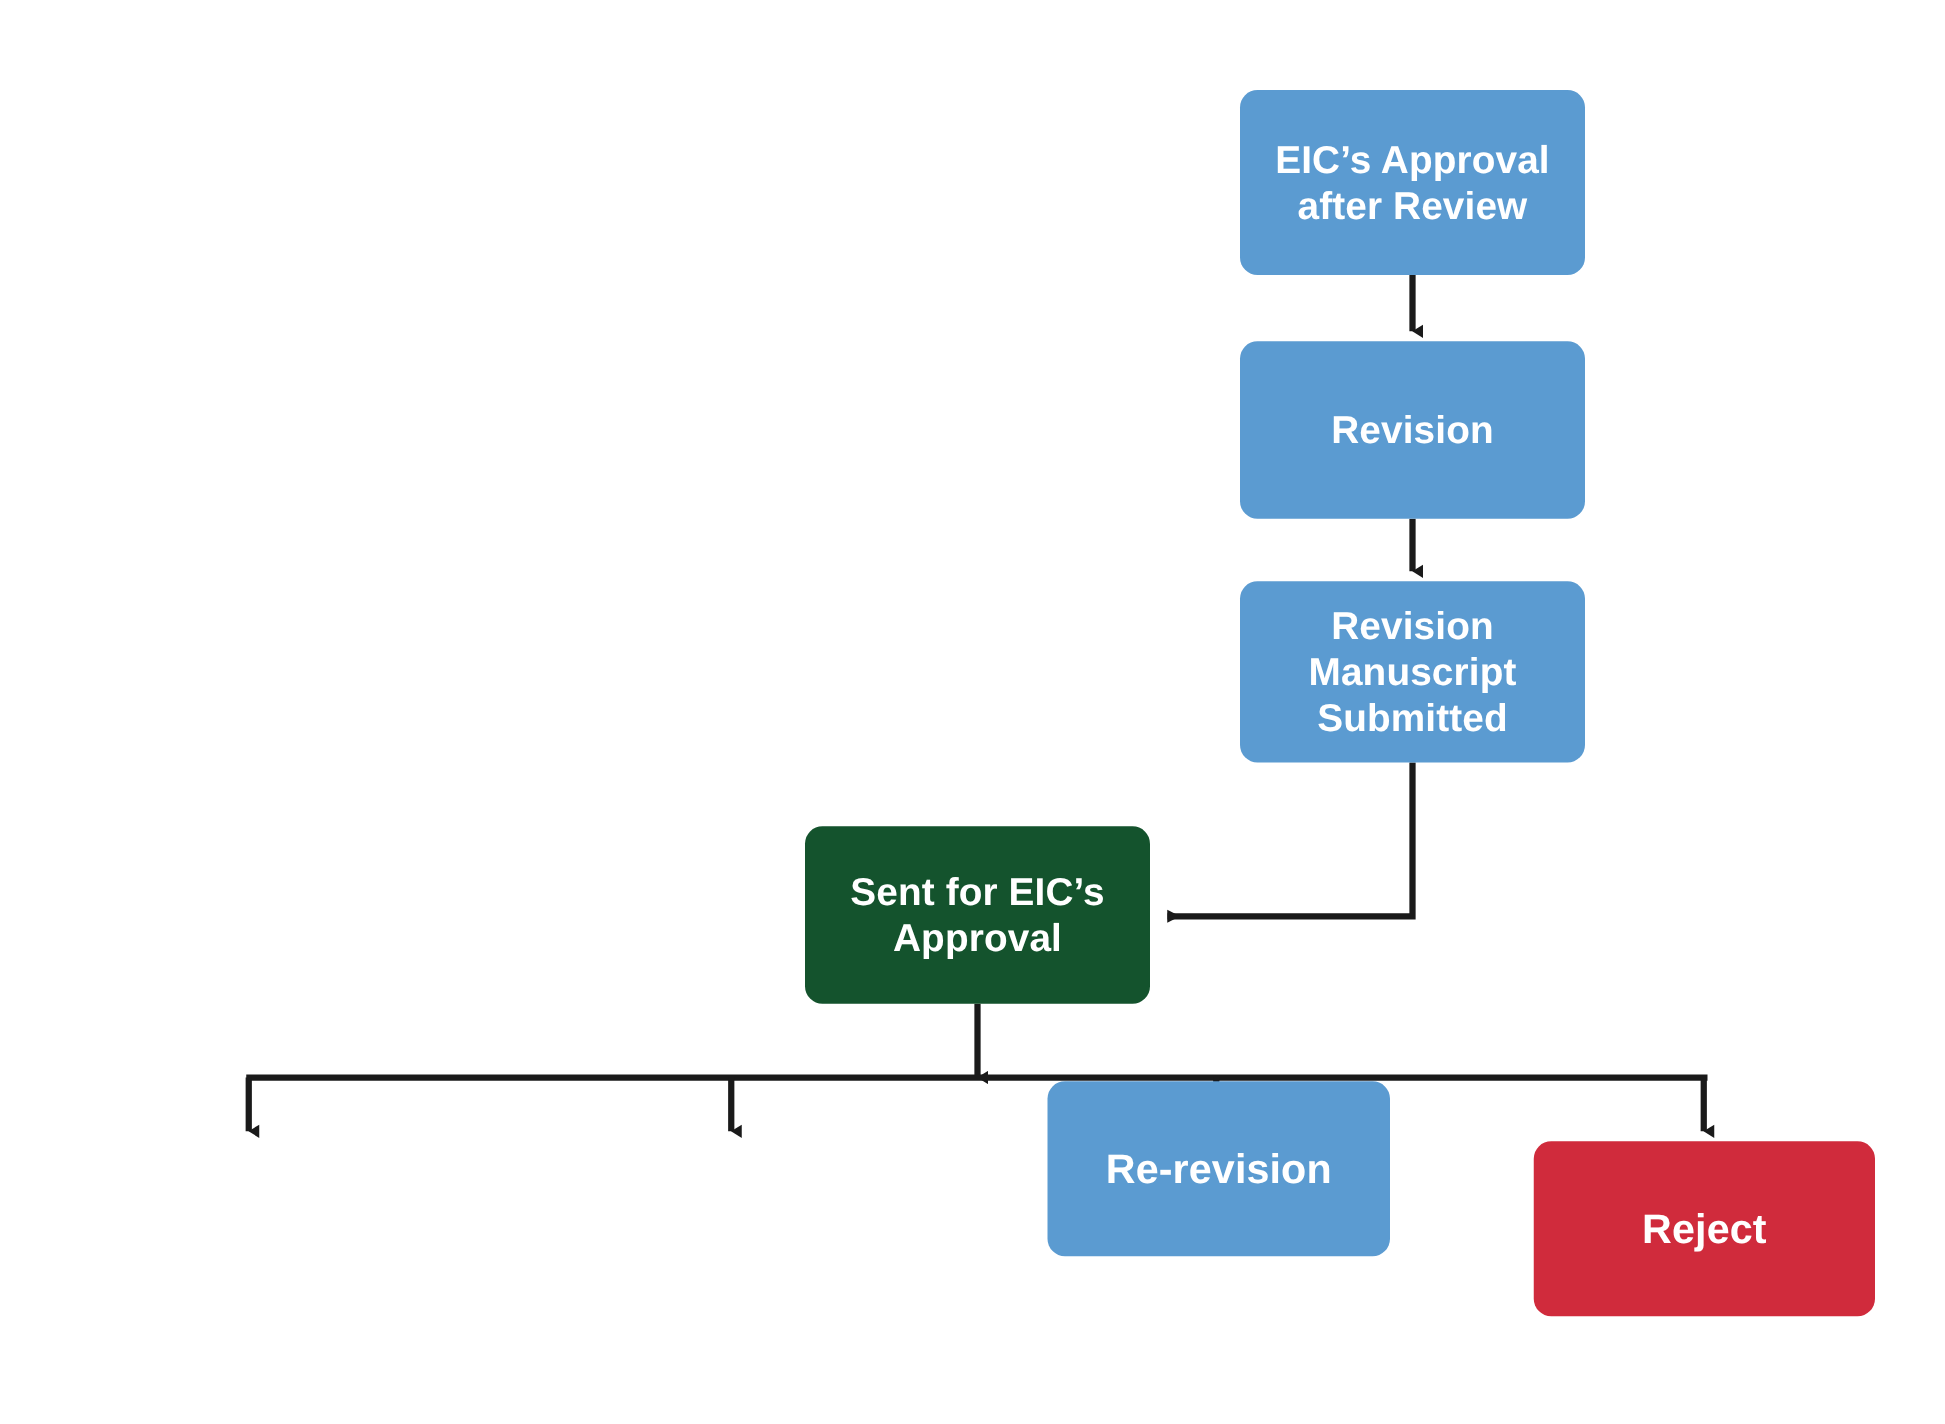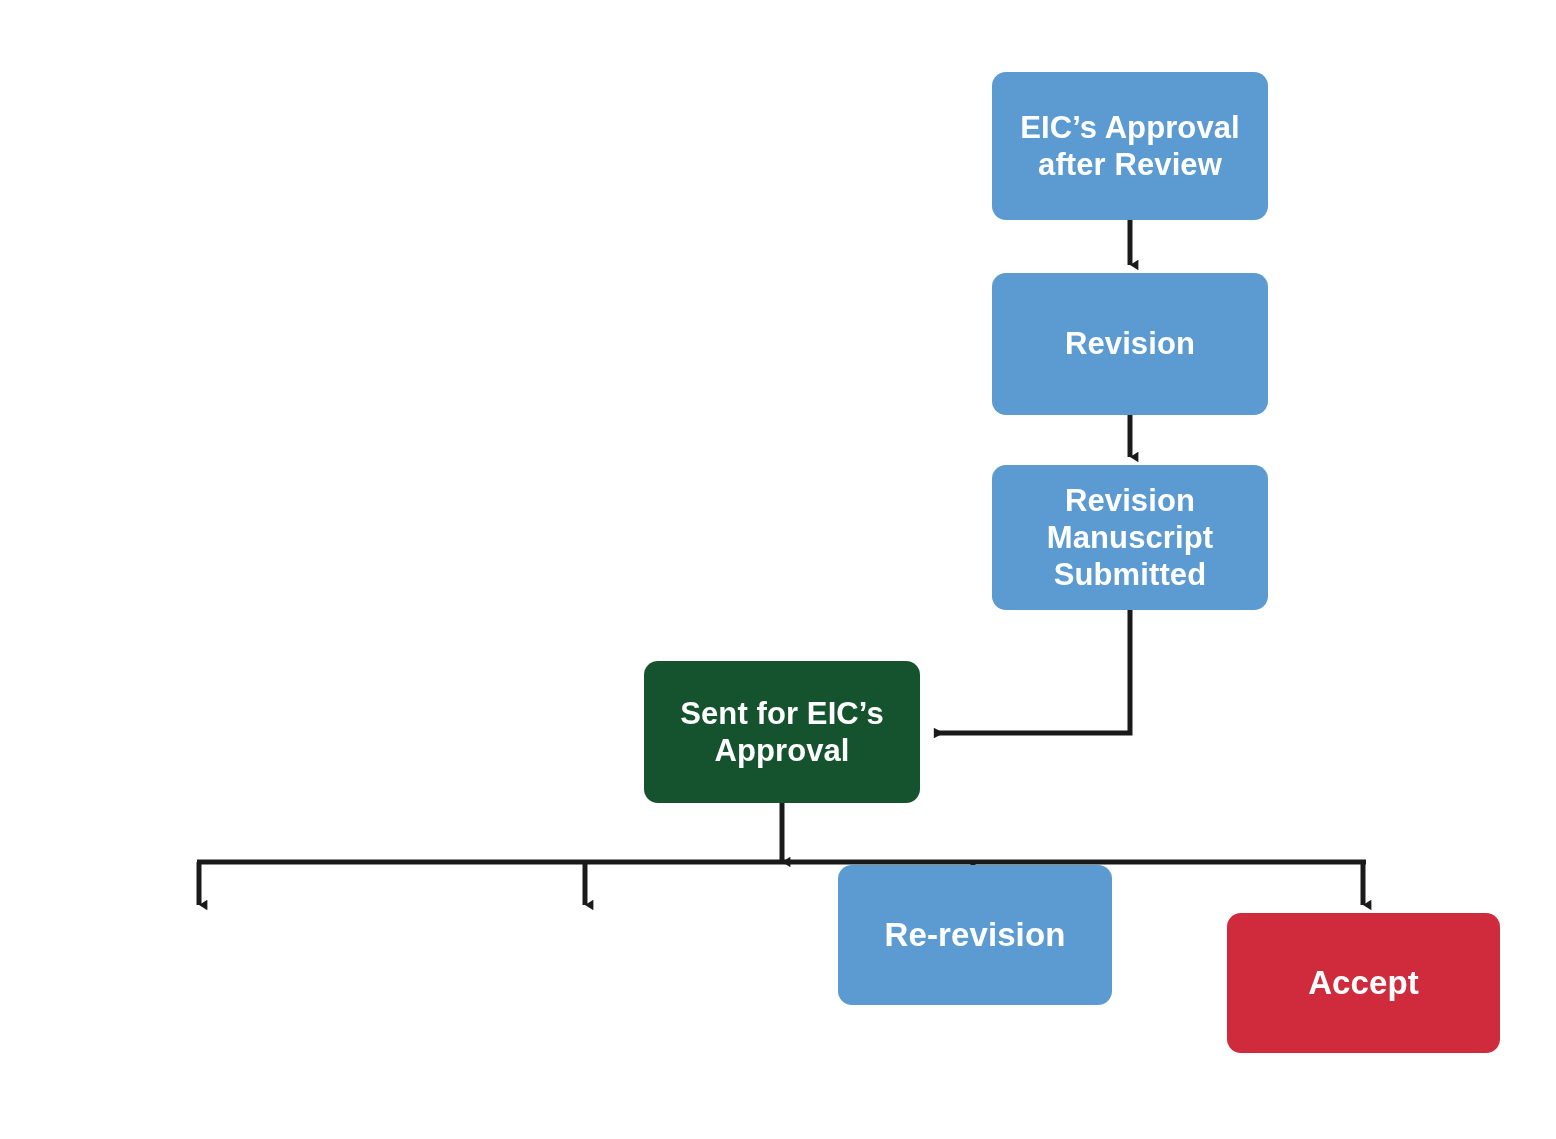--- a/index.html
+++ b/index.html
@@ -111,16 +111,16 @@
 Approval</span>
   </div>
 
 
 
   <div class="node n-re-revision" style="background: rgb(91, 155, 209); color: rgb(255, 255, 255);">
     <span class="node-label">Re-revision</span>
   </div>
 
   <div class="node n-reject" style="background: rgb(208, 43, 60); color: rgb(255, 255, 255);">
-    <span class="node-label">Accept</span>
+    <span class="node-label">Reject</span>
   </div>
 
 </div>
 
 </body></html>

